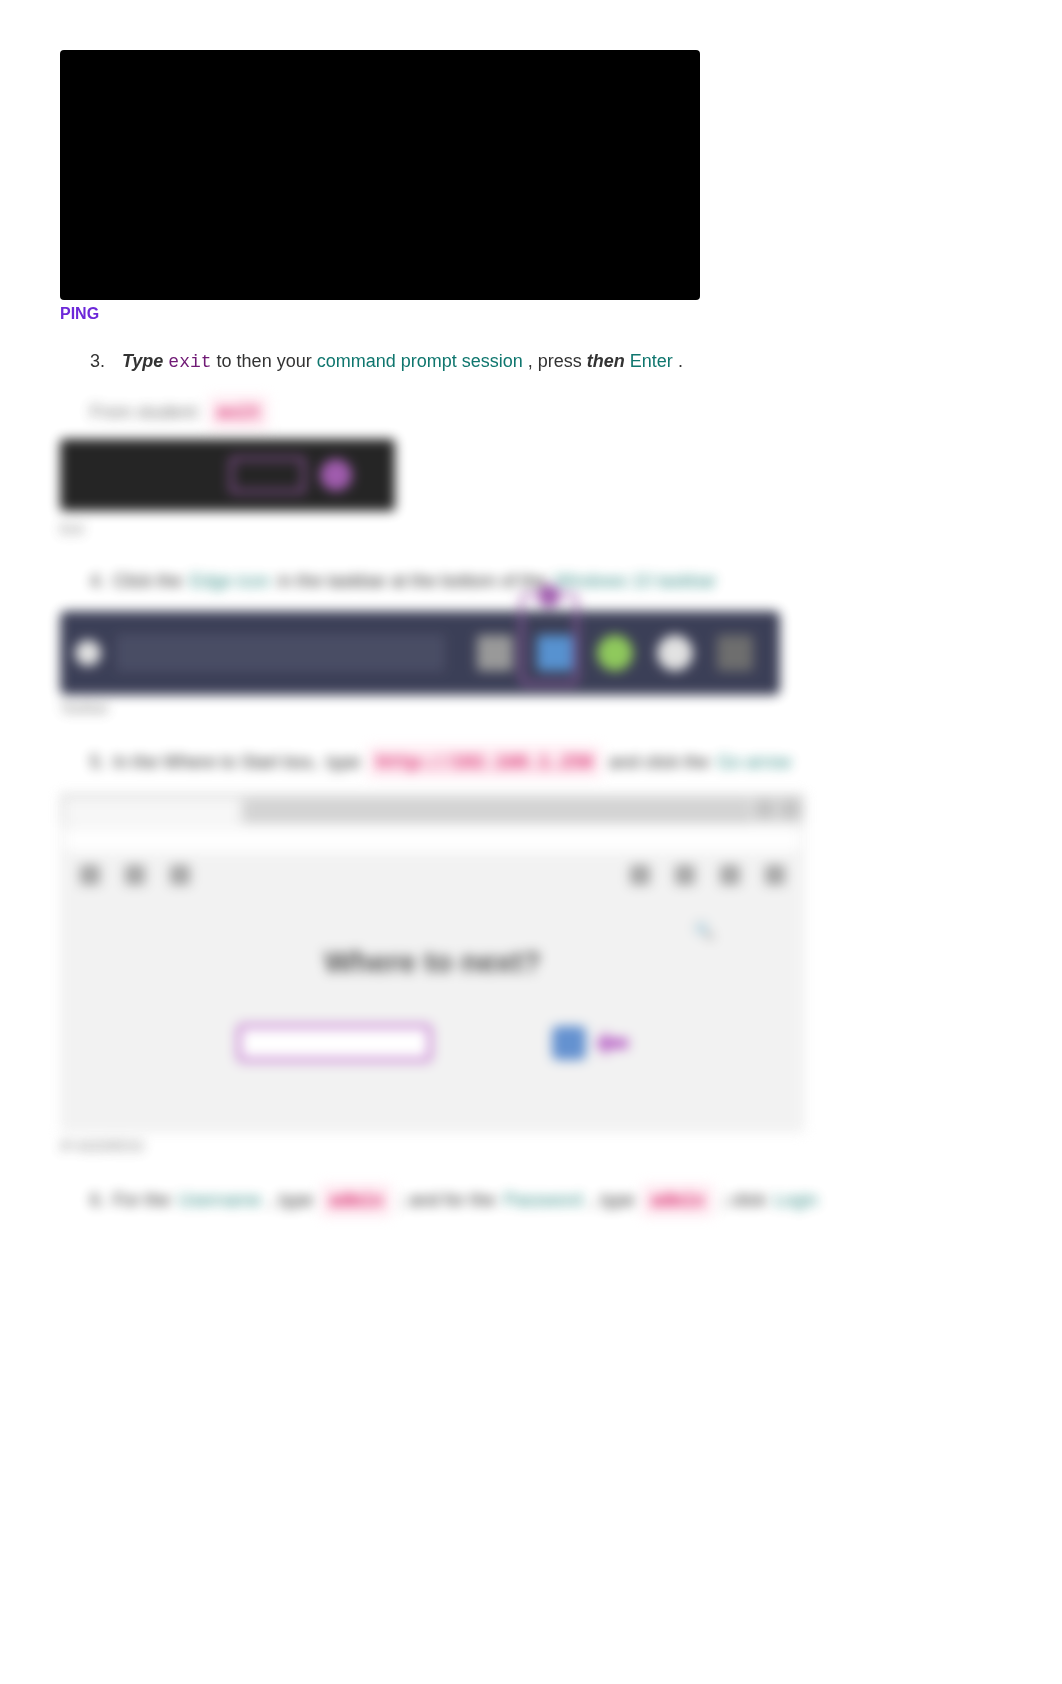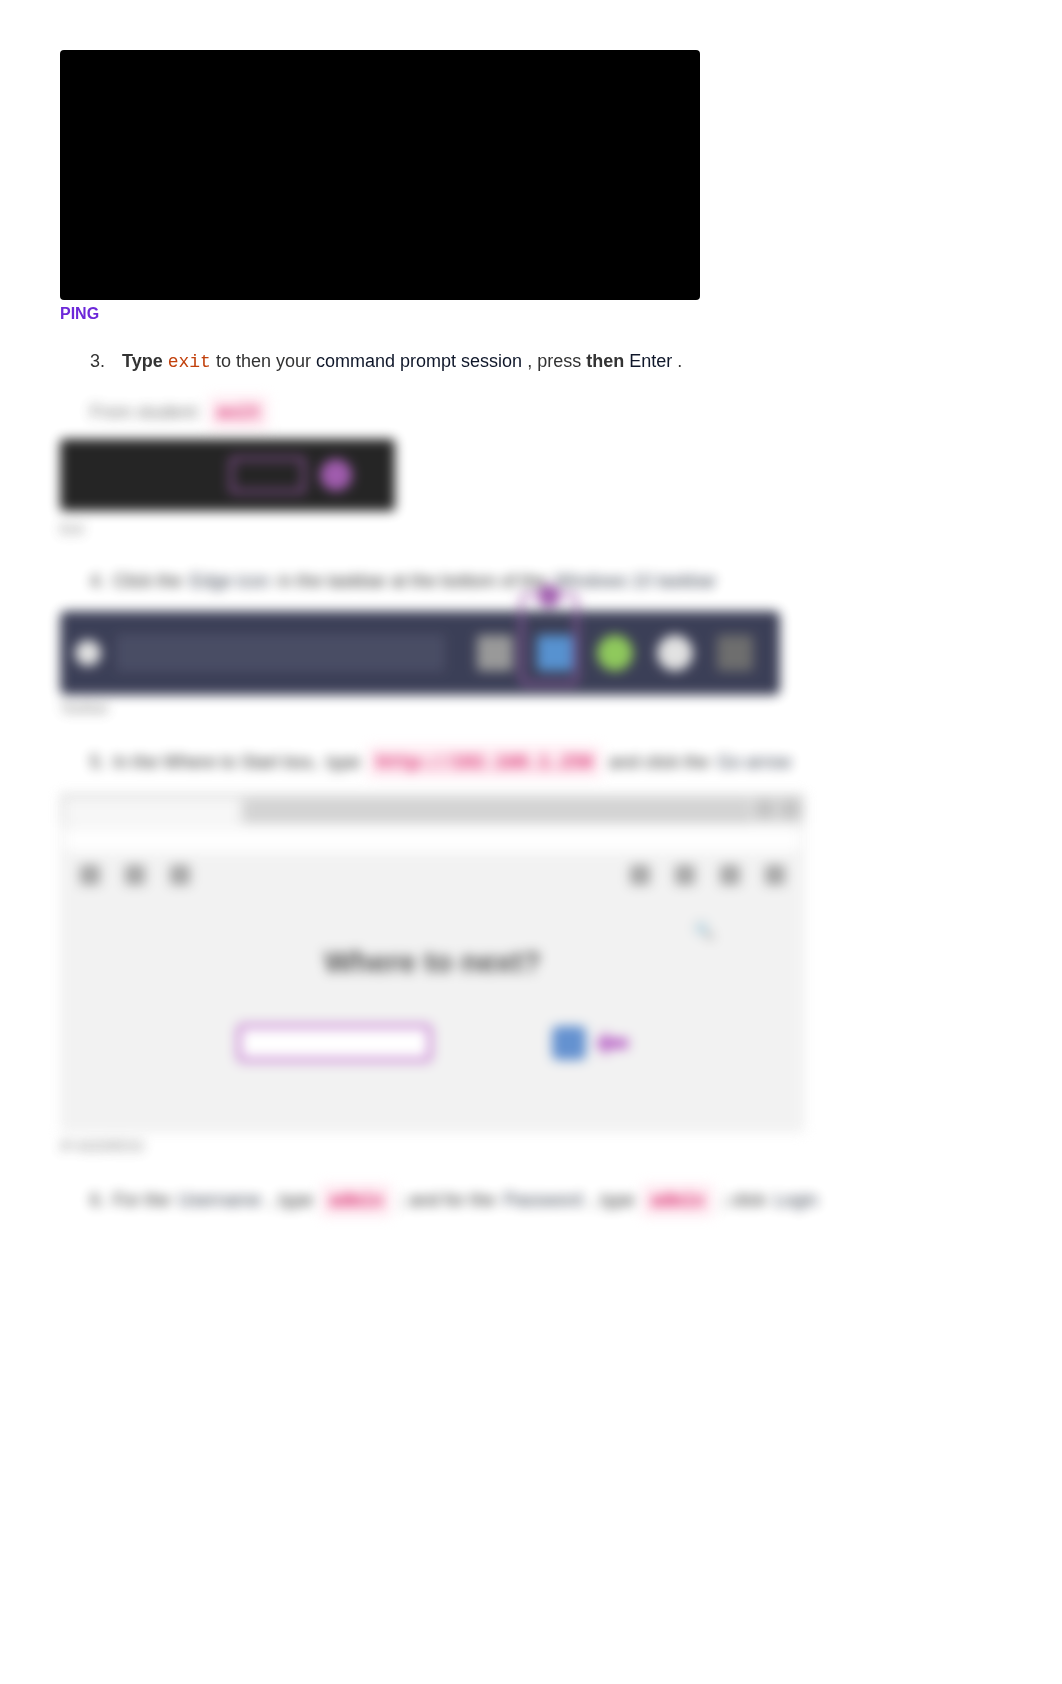--- a/index.html
+++ b/index.html
@@ -39,28 +39,29 @@
       margin-right: 10px;
       min-width: 22px;
     }
     .list-content {
       font-size: 18px;
       line-height: 1.5;
       color: #333;
     }
     .bold {
       font-weight: 700;
+      font-style: italic;
     }
     .code {
       font-family: "Courier New", monospace;
-      color: #c2410c;
+      color: #701a75;
       font-size: 18px;
     }
     .red-link {
-      color: #0f172a;
+      color: #0f766e;
     }
     .blurred-section {
       filter: blur(6px);
       opacity: 0.85;
     }
     .small-terminal {
       width: 335px;
       height: 72px;
       background: #000;
       border-radius: 4px;

